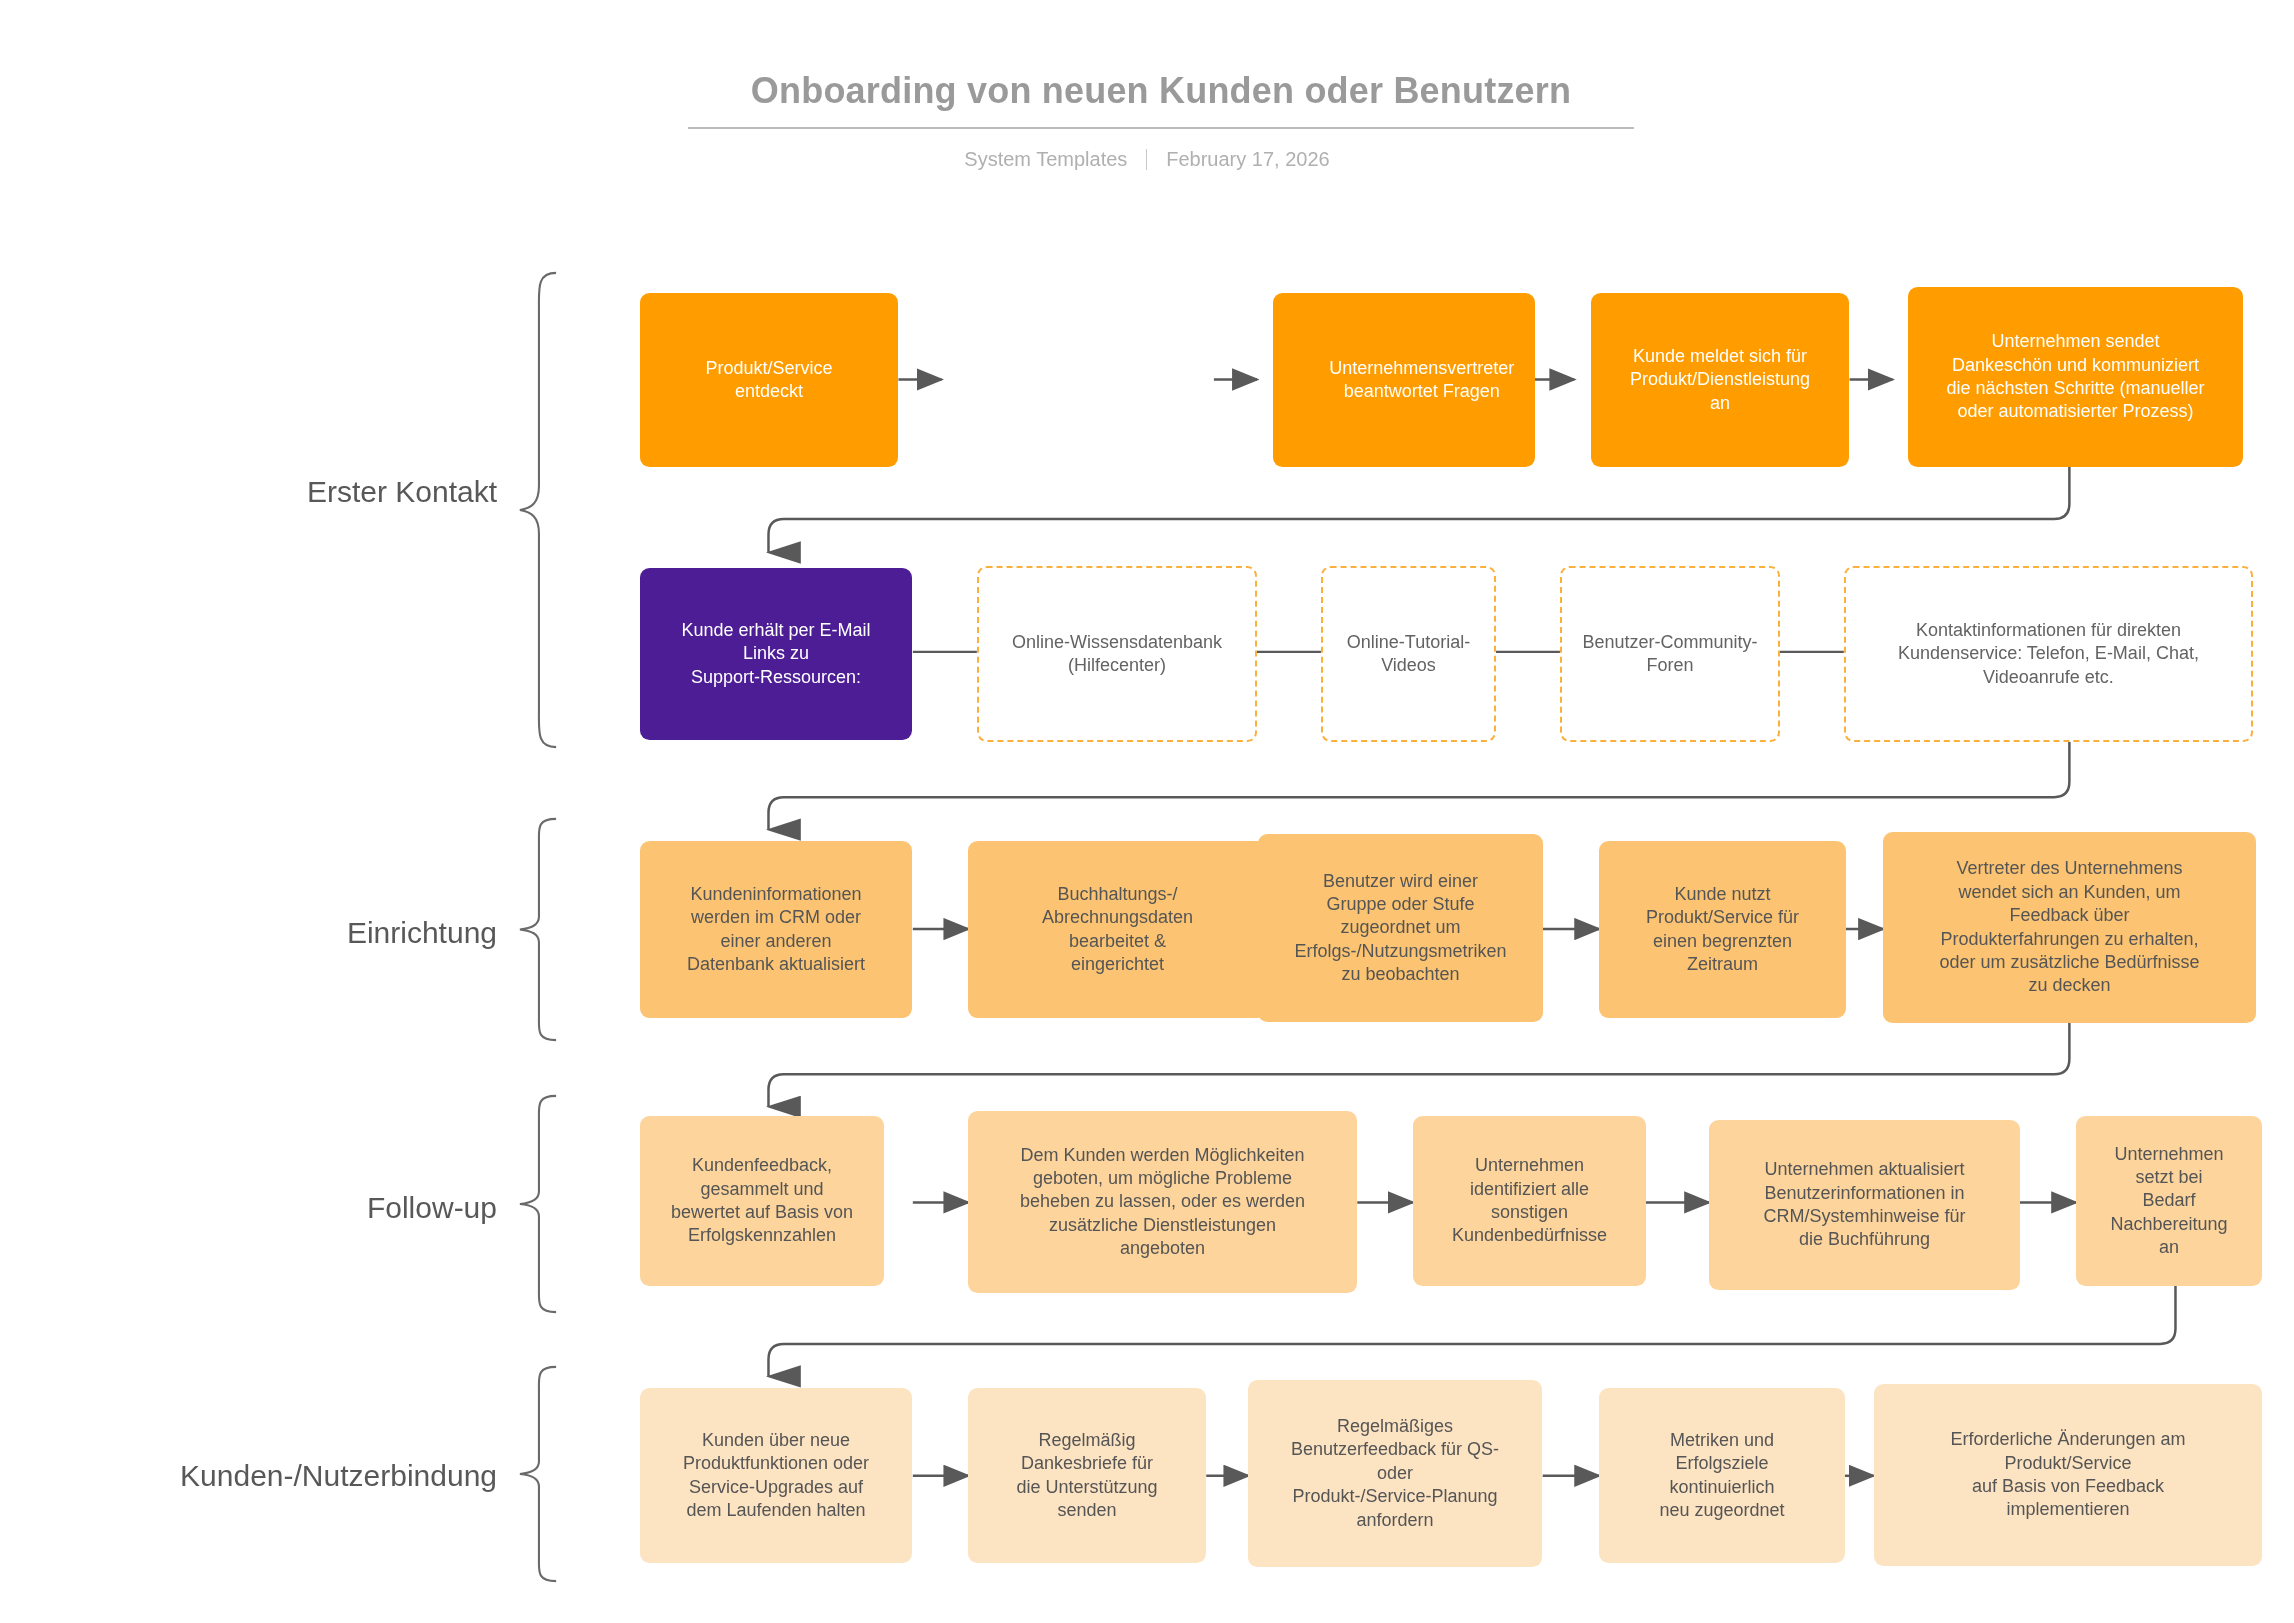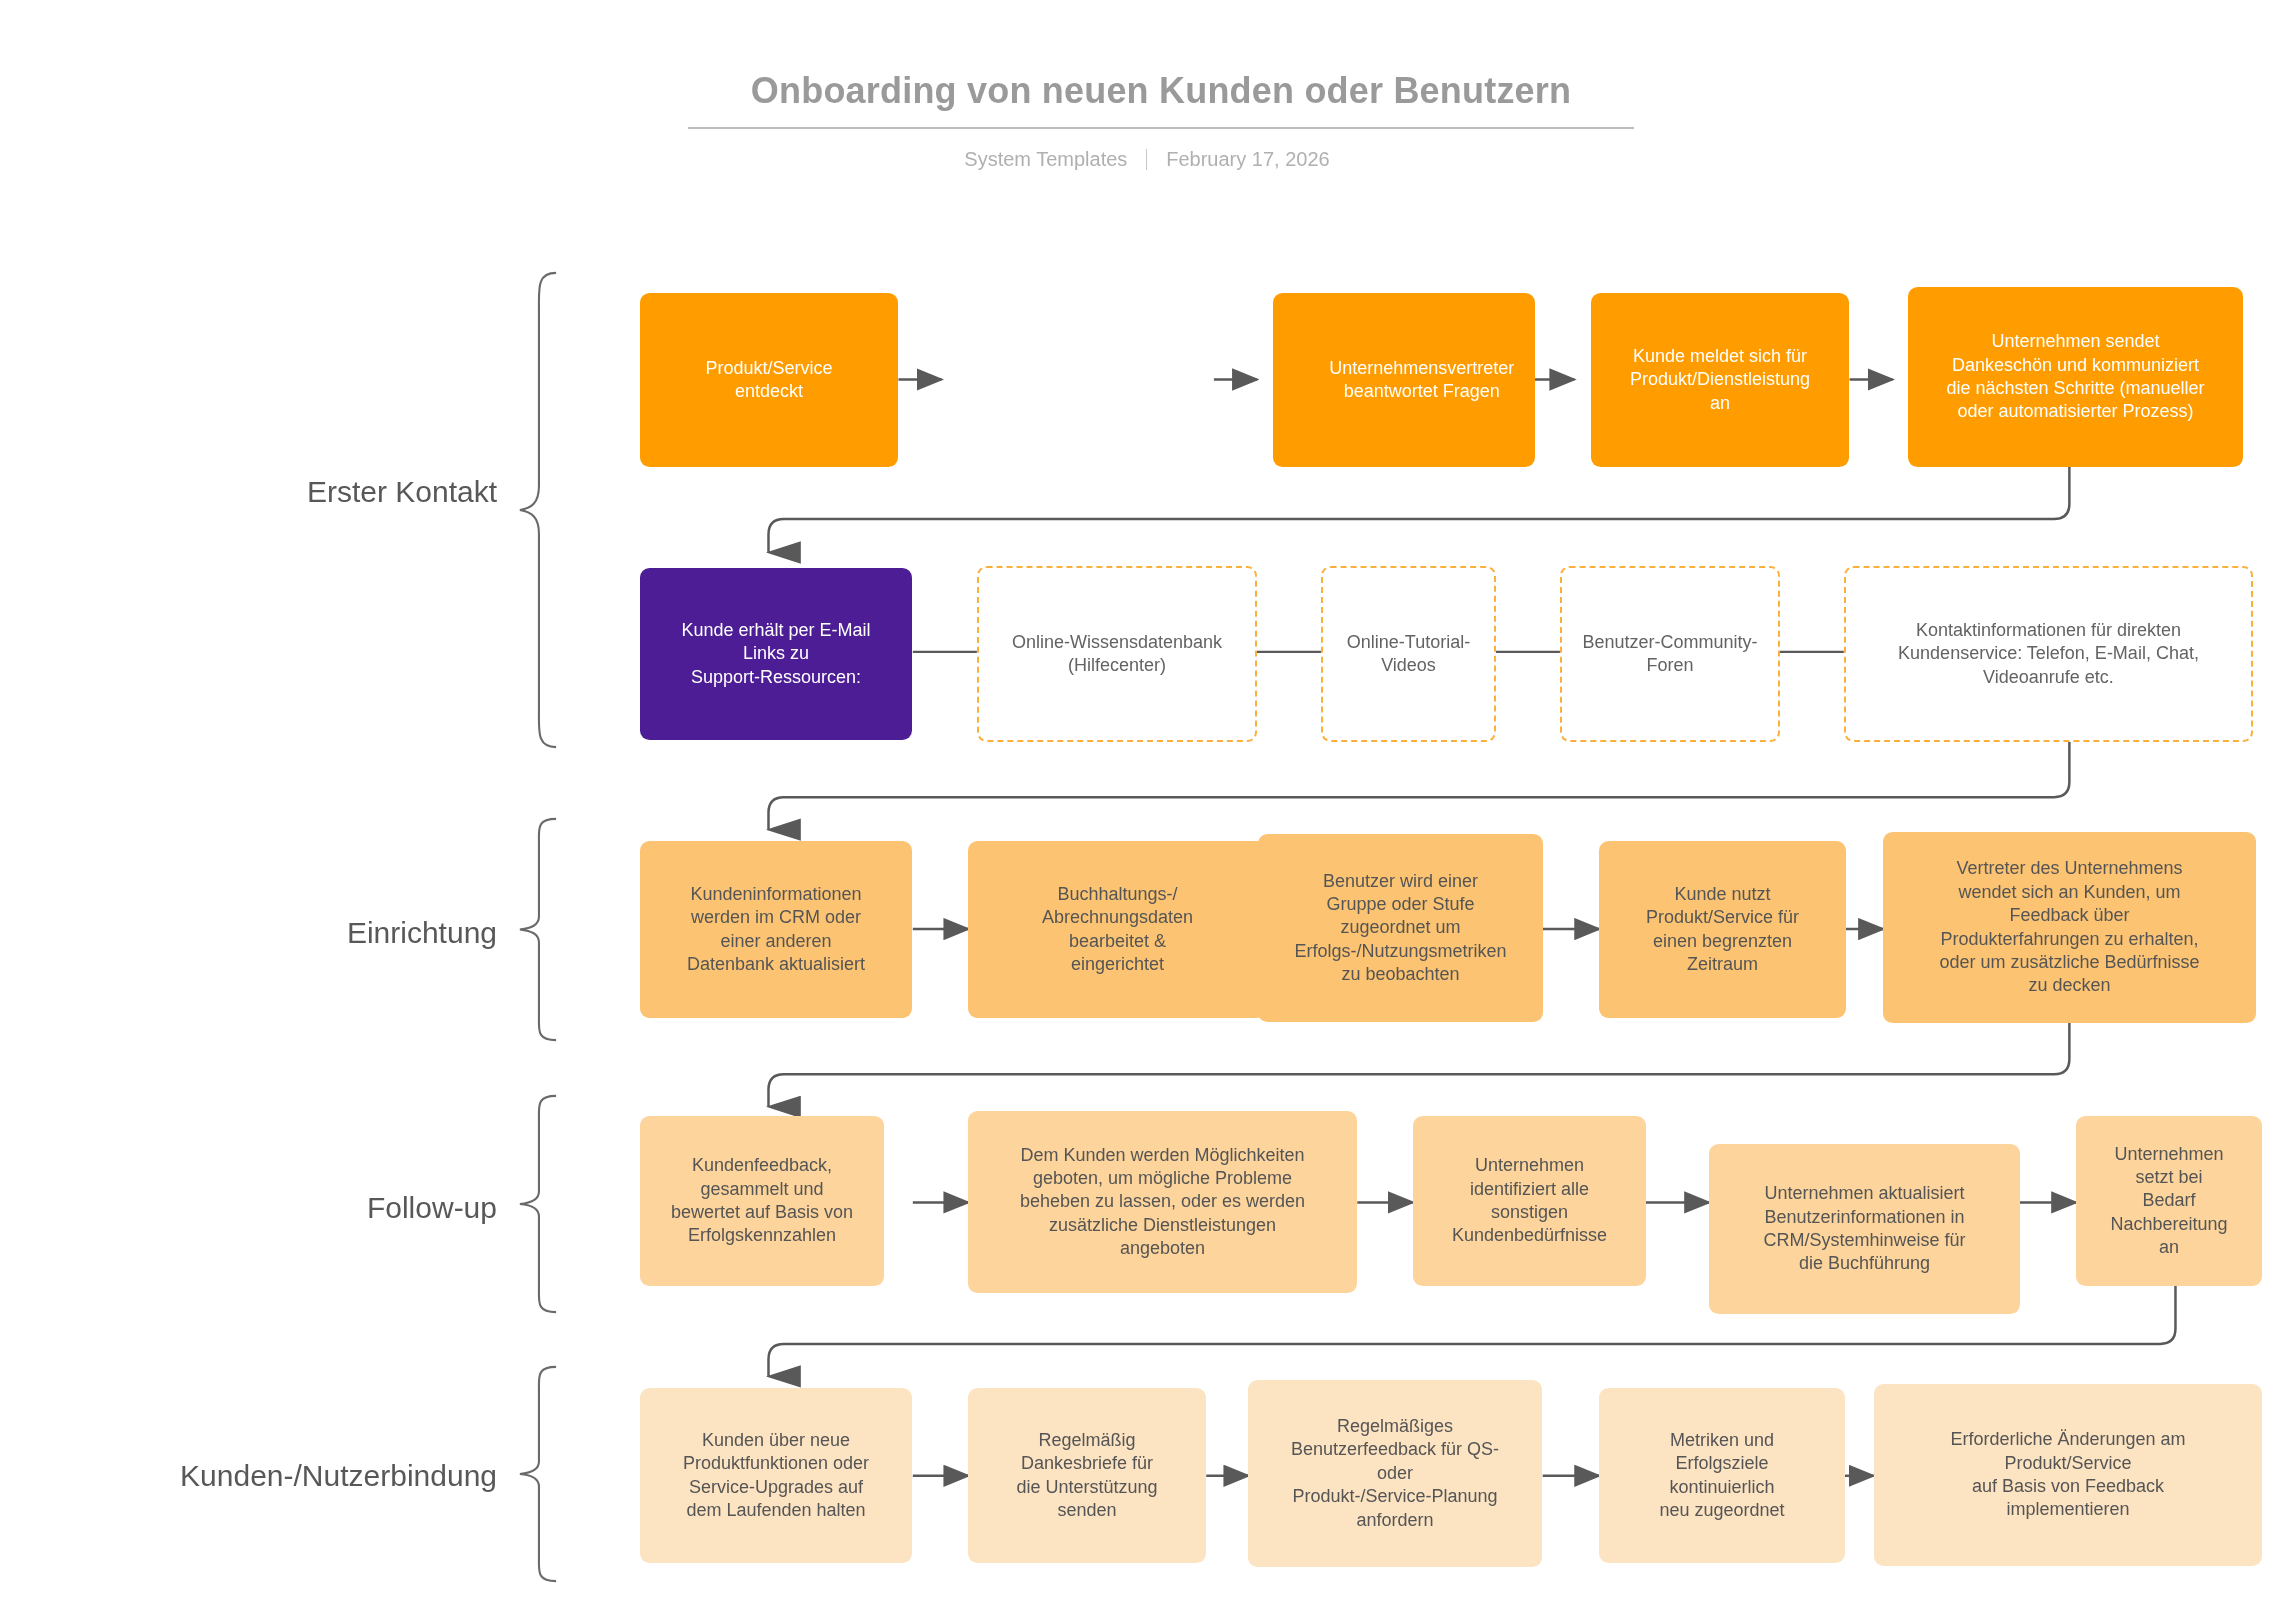--- a/index.html
+++ b/index.html
@@ -209,21 +209,21 @@
 Erfolgskennzahlen</div>
   <div class="node lvl3" style="left:968px; top:1111px; width:389px; height:182px;">Dem Kunden werden Möglichkeiten
 geboten, um mögliche Probleme
 beheben zu lassen, oder es werden
 zusätzliche Dienstleistungen
 angeboten</div>
   <div class="node lvl3" style="left:1413px; top:1116px; width:233px; height:170px;">Unternehmen
 identifiziert alle
 sonstigen
 Kundenbedürfnisse</div>
-  <div class="node lvl3" style="left:1709px; top:1144px; width:311px; height:170px;">Unternehmen aktualisiert
+  <div class="node lvl3" style="left:1709px; top:1120px; width:311px; height:170px;">Unternehmen aktualisiert
 Benutzerinformationen in
 CRM/Systemhinweise für
 die Buchführung</div>
   <div class="node lvl3" style="left:2076px; top:1116px; width:186px; height:170px;">Unternehmen
 setzt bei
 Bedarf
 Nachbereitung
 an</div>
 
   <div class="phase-label" style="top:1457px;">Kunden-/Nutzerbindung</div>

